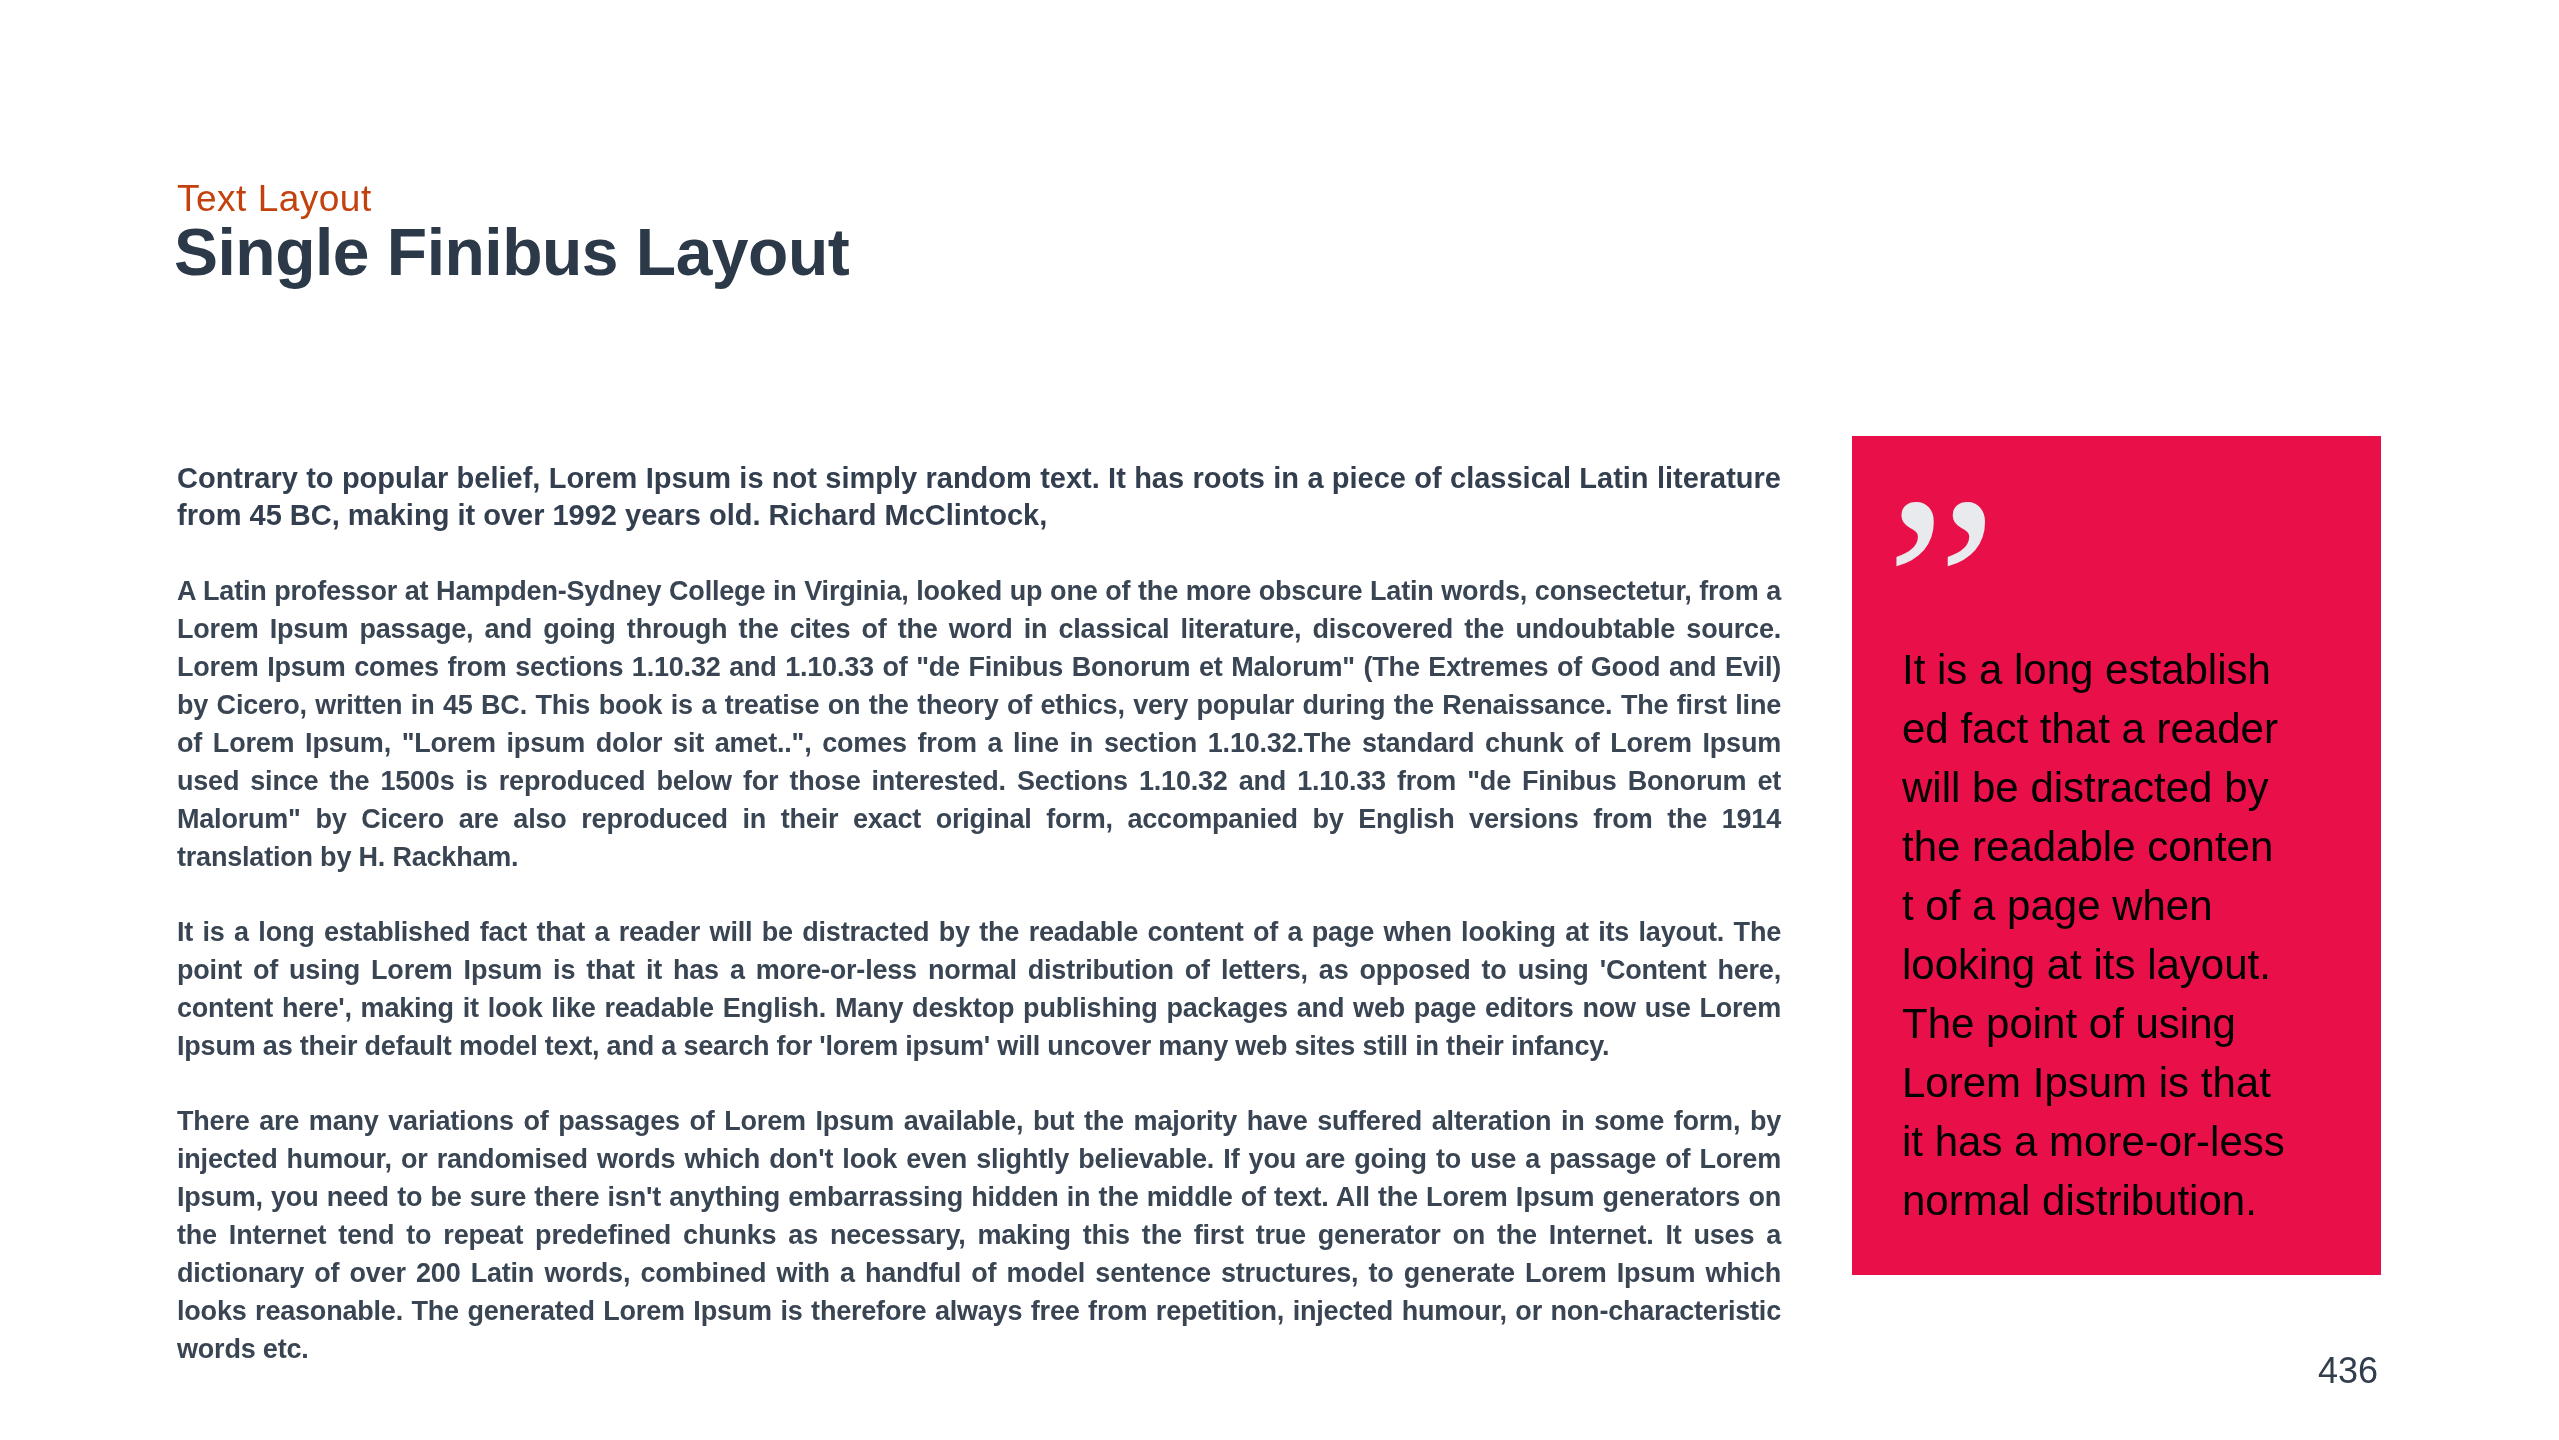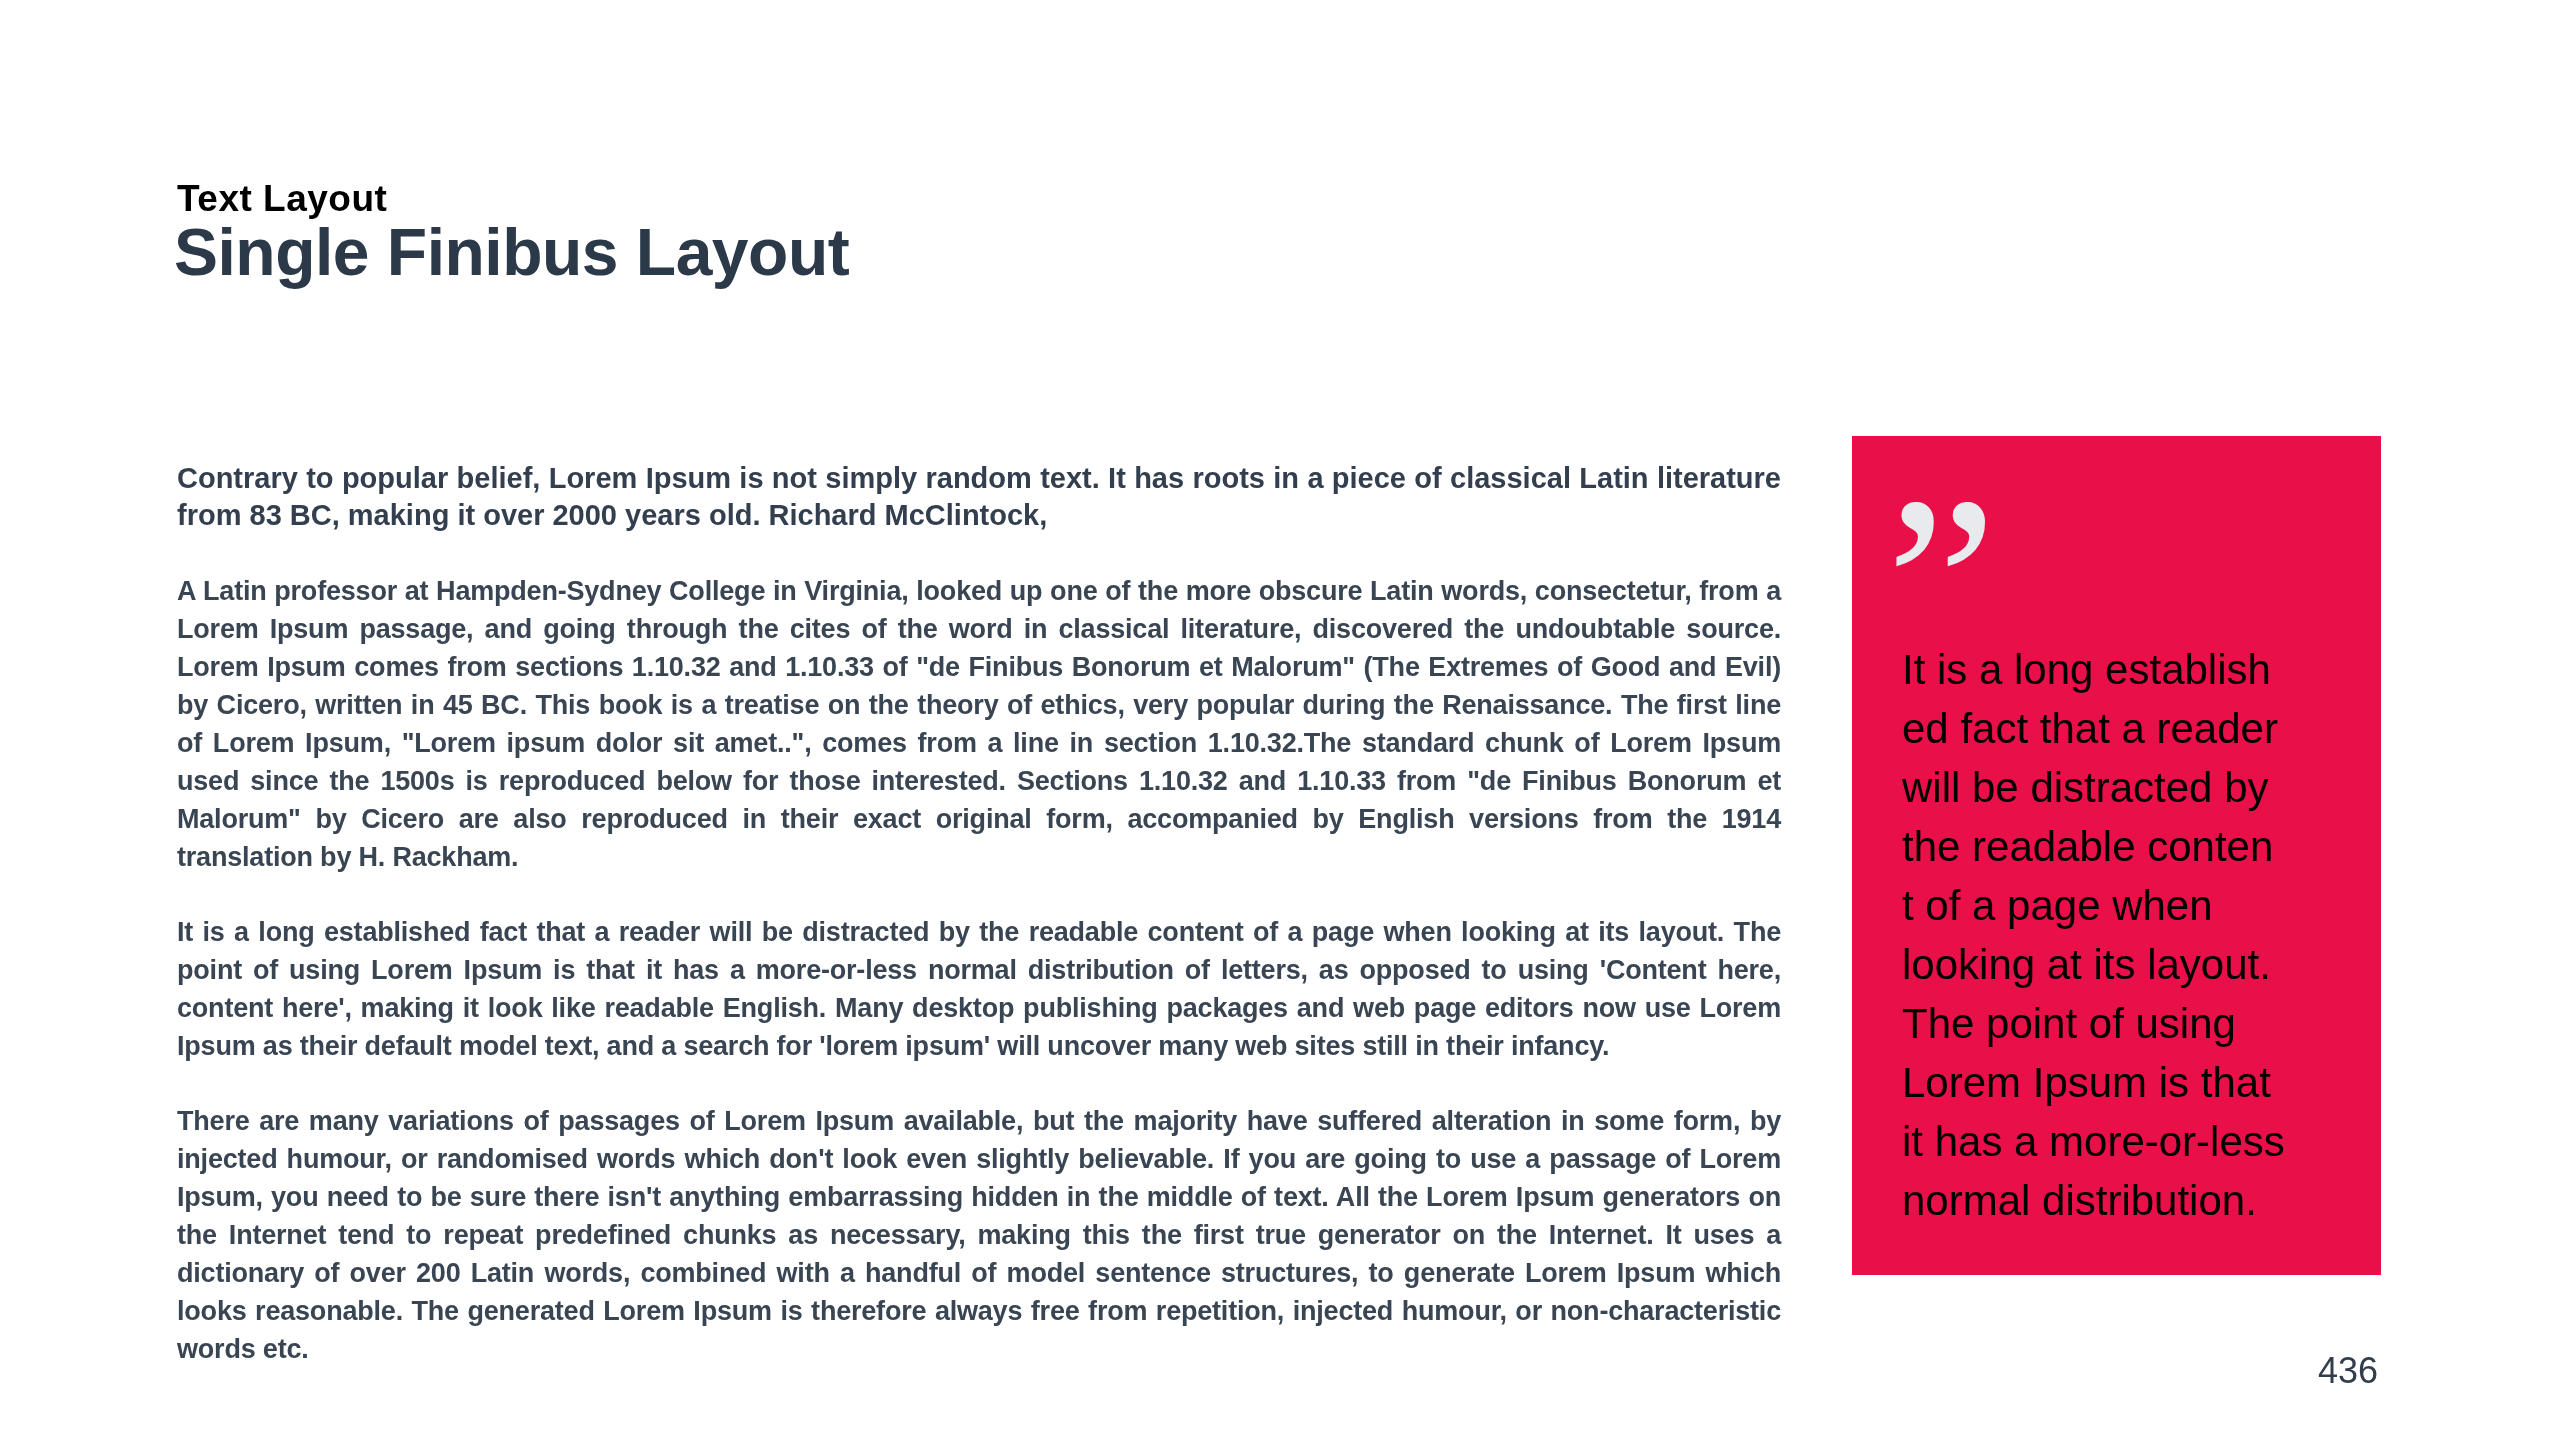--- a/index.html
+++ b/index.html
@@ -10,22 +10,22 @@
     height: 1440px;
     background: #ffffff;
     overflow: hidden;
     font-family: "Liberation Sans", sans-serif;
   }
   .eyebrow {
     position: absolute;
     left: 177px;
     top: 178px;
     font-size: 37px;
-    font-weight: 700;
-    color: #000000;
+    font-weight: 400;
+    color: #c2410c;
     letter-spacing: 0.5px;
   }
   .title {
     position: absolute;
     left: 174px;
     top: 214px;
     font-size: 66px;
     font-weight: 700;
     color: #2c3949;
     letter-spacing: -0.5px;
@@ -89,21 +89,21 @@
 </head>
 <body>
 
 <div class="slide">
 
   <div class="eyebrow">Text Layout</div>
 
   <h1 class="title">Single Finibus Layout</h1>
 
   <div class="body-col">
-    <p class="intro">Contrary to popular belief, Lorem Ipsum is not simply random text. It has roots in a piece of classical Latin literature from 83 BC, making it over 2000 years old. Richard McClintock,</p>
+    <p class="intro">Contrary to popular belief, Lorem Ipsum is not simply random text. It has roots in a piece of classical Latin literature from 45 BC, making it over 1992 years old. Richard McClintock,</p>
     <p class="para">A Latin professor at Hampden-Sydney College in Virginia, looked up one of the more obscure Latin words, consectetur, from a Lorem Ipsum passage, and going through the cites of the word in classical literature, discovered the undoubtable source. Lorem Ipsum comes from sections 1.10.32 and 1.10.33 of "de Finibus Bonorum et Malorum" (The Extremes of Good and Evil) by Cicero, written in 45 BC. This book is a treatise on the theory of ethics, very popular during the Renaissance. The first line of Lorem Ipsum, "Lorem ipsum dolor sit amet..", comes from a line in section 1.10.32.The standard chunk of Lorem Ipsum used since the 1500s is reproduced below for those interested. Sections 1.10.32 and 1.10.33 from "de Finibus Bonorum et Malorum" by Cicero are also reproduced in their exact original form, accompanied by English versions from the 1914 translation by H. Rackham.</p>
     <p class="para">It is a long established fact that a reader will be distracted by the readable content of a page when looking at its layout. The point of using Lorem Ipsum is that it has a more-or-less normal distribution of letters, as opposed to using 'Content here, content here', making it look like readable English. Many desktop publishing packages and web page editors now use Lorem Ipsum as their default model text, and a search for 'lorem ipsum' will uncover many web sites still in their infancy.</p>
     <p class="para">There are many variations of passages of Lorem Ipsum available, but the majority have suffered alteration in some form, by injected humour, or randomised words which don't look even slightly believable. If you are going to use a passage of Lorem Ipsum, you need to be sure there isn't anything embarrassing hidden in the middle of text. All the Lorem Ipsum generators on the Internet tend to repeat predefined chunks as necessary, making this the first true generator on the Internet. It uses a dictionary of over 200 Latin words, combined with a handful of model sentence structures, to generate Lorem Ipsum which looks reasonable. The generated Lorem Ipsum is therefore always free from repetition, injected humour, or non-characteristic words etc.</p>
   </div>
 
   <aside class="quote-box">
     <span class="quote-mark">”</span>
     <div class="quote-text">It is a long establish
 ed fact that a reader
 will be distracted by

